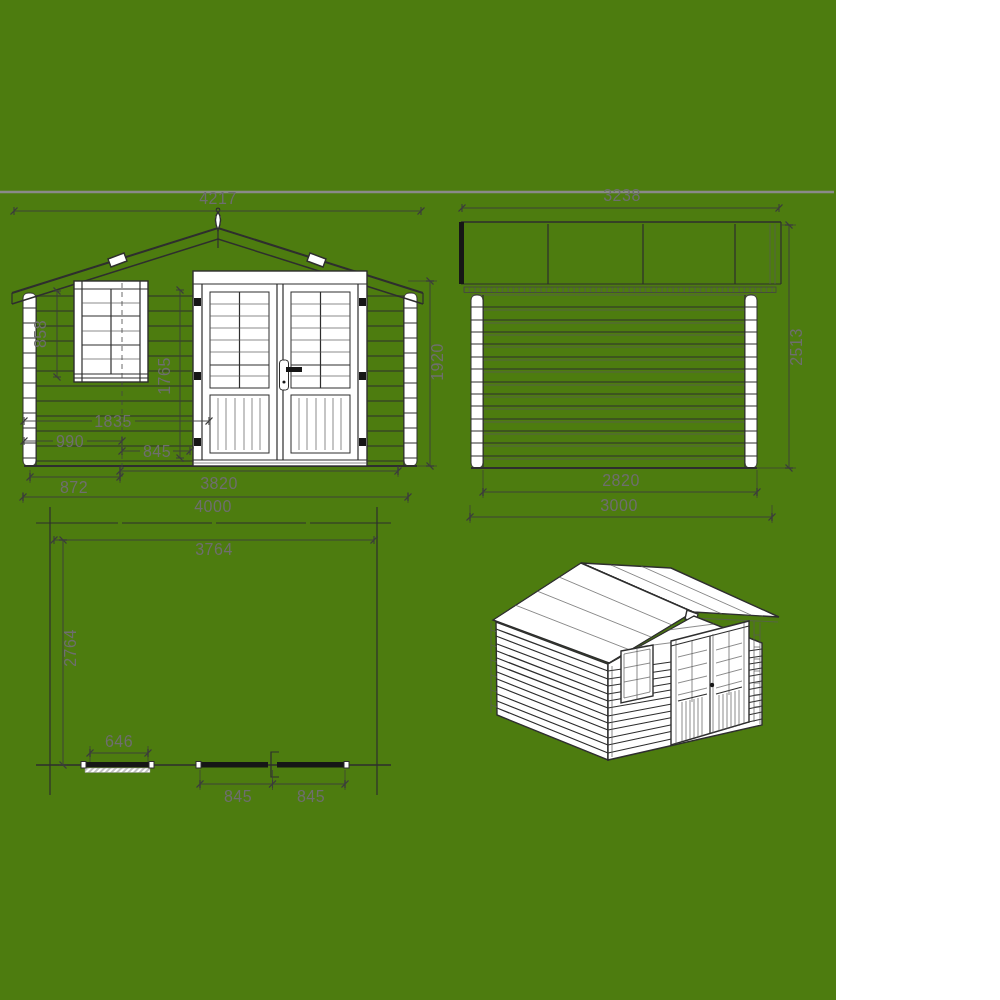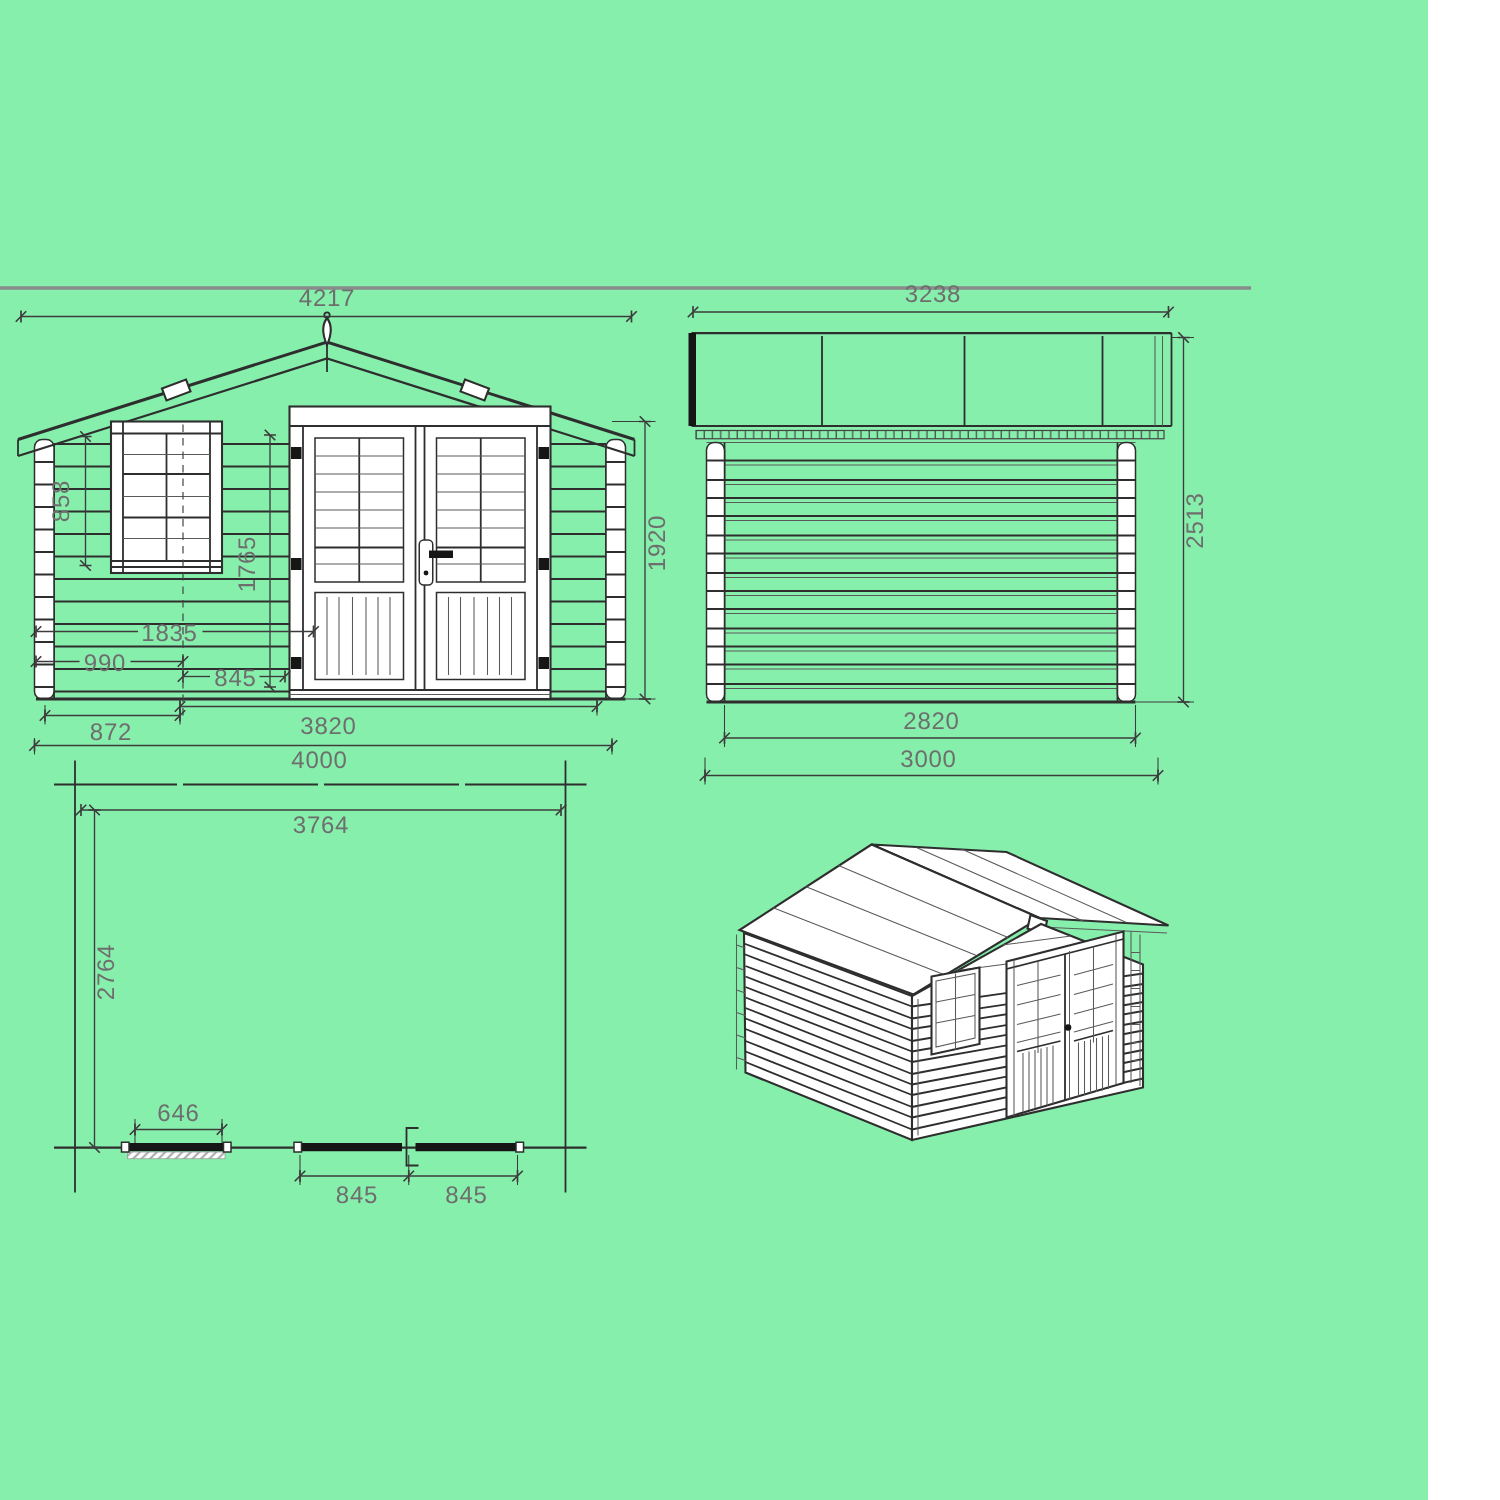--- a/index.html
+++ b/index.html
@@ -1,16 +1,16 @@
 <!DOCTYPE html>
 <html><head>
 <meta charset="utf-8">
 <style>
   html,body{margin:0;padding:0;background:#fff}
-  .canvas{position:relative;width:952px;height:1000px;background:#86efac;font-family:"Liberation Sans",sans-serif;overflow:hidden}
+  .canvas{position:relative;width:836px;height:1000px;background:#4d7c0f;font-family:"Liberation Sans",sans-serif;overflow:hidden}
   svg{display:block}
   .s{stroke:#2e2e2e;stroke-width:1.2;fill:none;stroke-linecap:butt}
   .s2{stroke:#2e2e2e;stroke-width:2;fill:none}
   .s15{stroke:#2e2e2e;stroke-width:1.5;fill:none}
   .sthin{stroke:#5a5a5a;stroke-width:0.7;fill:none}
   .w{fill:#ffffff;stroke:#2e2e2e;stroke-width:1.4}
   .wt{fill:#ffffff;stroke:#2e2e2e;stroke-width:1}
   .dk{fill:#161616;stroke:none}
   .dl{stroke:#3c3c3c;stroke-width:0.9;fill:none}
   .ext{stroke:#3c3c3c;stroke-width:0.7;fill:none}

